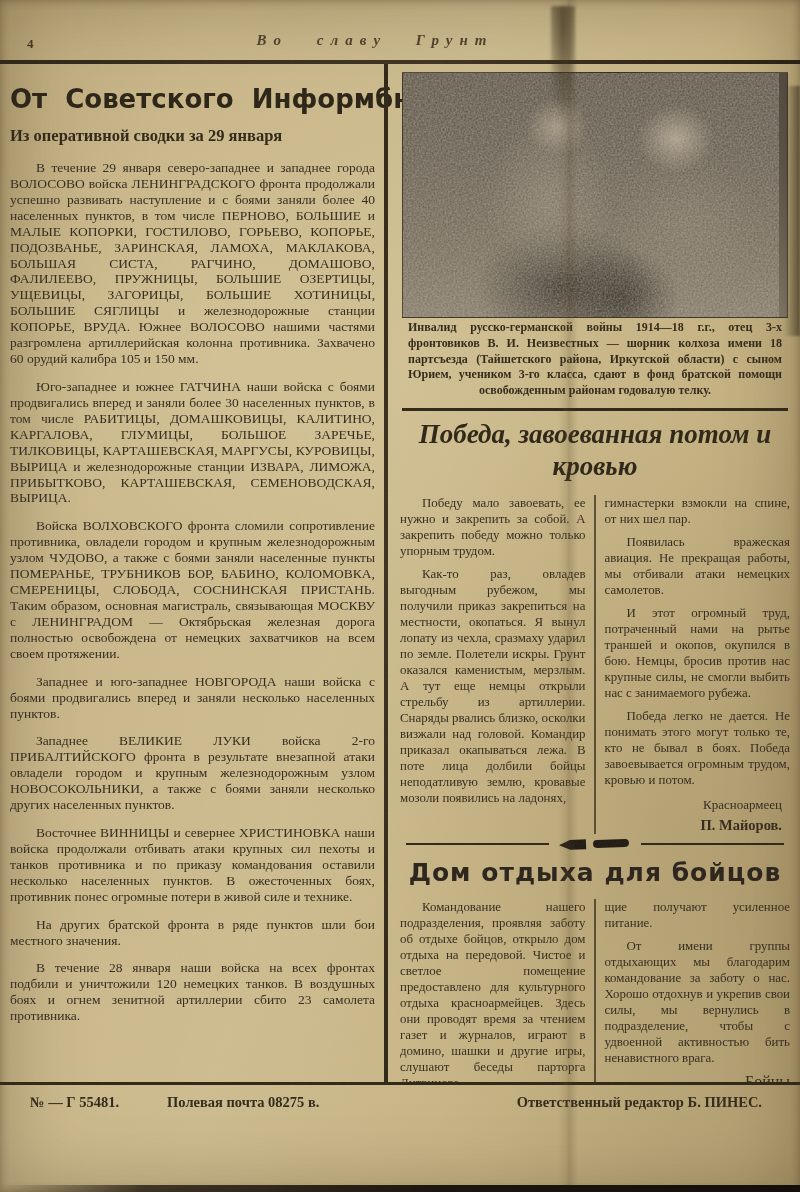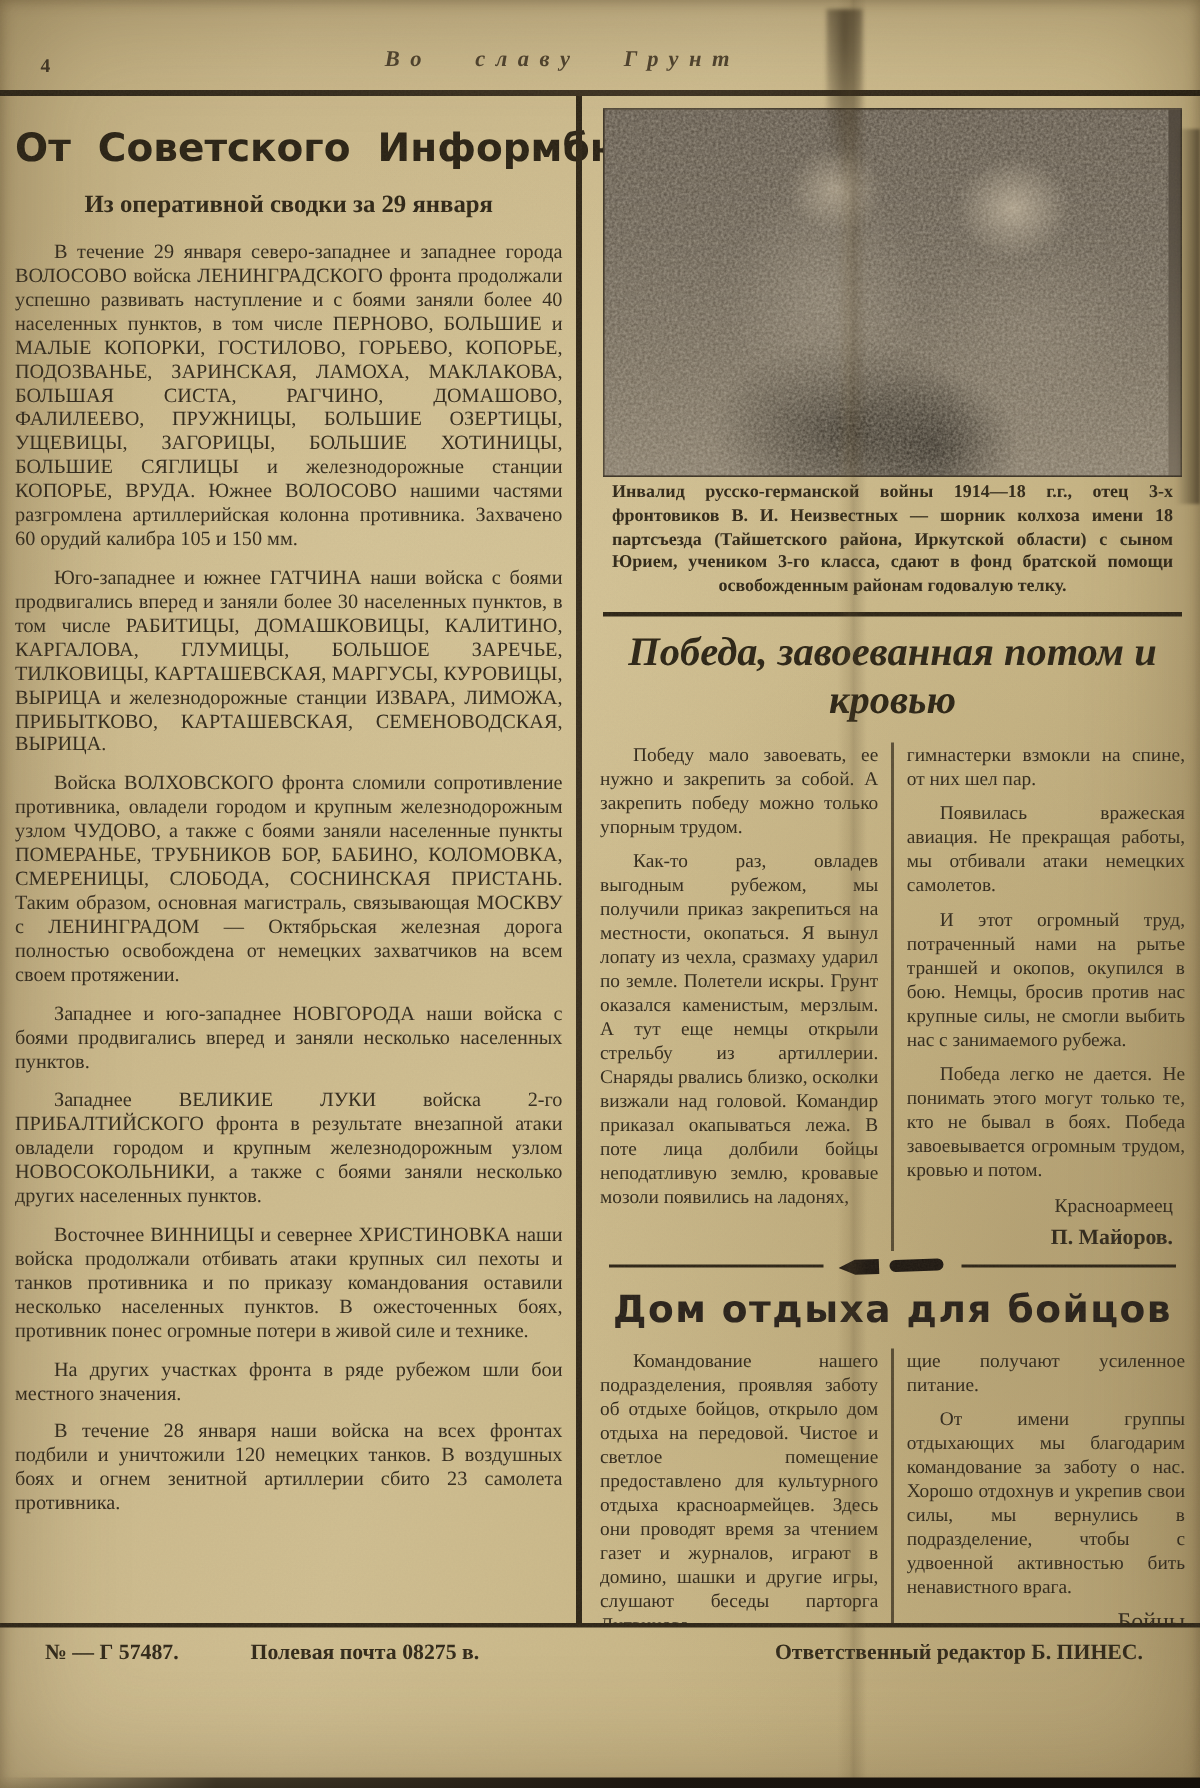--- a/index.html
+++ b/index.html
@@ -31,22 +31,22 @@
   .mast-rule{height:4px;background:linear-gradient(90deg,#2a2316,#3b3121 55%,#241d11);}
 
   
   .content{display:flex;height:1018px;overflow:hidden;}
   .left-col{width:384px;box-sizing:border-box;padding:10px 9px 0 10px;}
   .divider-v{width:4px;background:linear-gradient(180deg,#2c2416 0%,#3a3020 50%,#2c2416 100%);}
   .right-col{flex:1;box-sizing:border-box;padding:8px 10px 0 12px;overflow:hidden;}
 
   .sov-head{font-family:"DejaVu Sans", sans-serif;font-weight:bold;font-size:26px;
     margin:10px 0 12px;word-spacing:9px;white-space:nowrap;color:#282114;}
-  .sov-sub{font-size:16.5px;font-weight:bold;text-align:center;margin:0 0 14px;color:#2d2516;}
-  .body-p{font-size:13.5px;line-height:1.18;text-align:justify;margin:0 0 10px;text-indent:26px;}
+  .sov-sub{font-size:16.5px;font-weight:bold;margin:0 0 14px;color:#2d2516;}
+  .body-p{font-size:13.5px;line-height:1.18;text-align:justify;margin:12px 0 10px;text-indent:26px;}
 
   
   .photo{position:relative;height:244px;margin:2px 2px 8px 2px;overflow:hidden;
     border:1px solid rgba(40,32,18,.5);
     background:
       radial-gradient(ellipse 46px 40px at 40% 22%, rgba(200,185,158,.55), rgba(200,185,158,0) 70%),
       radial-gradient(ellipse 55px 48px at 71% 27%, rgba(214,199,172,.6), rgba(214,199,172,0) 70%),
       radial-gradient(ellipse 85px 110px at 38% 52%, rgba(150,140,122,.45), rgba(150,140,122,0) 75%),
       radial-gradient(ellipse 95px 95px at 74% 62%, rgba(130,120,104,.4), rgba(130,120,104,0) 75%),
       radial-gradient(ellipse 120px 85px at 42% 88%, rgba(30,26,20,.85), rgba(30,26,20,0) 75%),
@@ -100,21 +100,21 @@
 
     <section class="left-col">
       <h1 class="sov-head">От Советского Информбюро</h1>
       <h2 class="sov-sub">Из оперативной сводки за 29 января</h2>
       <p class="body-p">В течение 29 января северо-западнее и западнее города ВОЛОСОВО войска ЛЕНИНГРАДСКОГО фронта продолжали успешно развивать наступление и с боями заняли более 40 населенных пунктов, в том числе ПЕРНОВО, БОЛЬШИЕ и МАЛЫЕ КОПОРКИ, ГОСТИЛОВО, ГОРЬЕВО, КОПОРЬЕ, ПОДОЗВАНЬЕ, ЗАРИНСКАЯ, ЛАМОХА, МАКЛАКОВА, БОЛЬШАЯ СИСТА, РАГЧИНО, ДОМАШОВО, ФАЛИЛЕЕВО, ПРУЖНИЦЫ, БОЛЬШИЕ ОЗЕРТИЦЫ, УЩЕВИЦЫ, ЗАГОРИЦЫ, БОЛЬШИЕ ХОТИНИЦЫ, БОЛЬШИЕ СЯГЛИЦЫ и железнодорожные станции КОПОРЬЕ, ВРУДА. Южнее ВОЛОСОВО нашими частями разгромлена артиллерийская колонна противника. Захвачено 60 орудий калибра 105 и 150 мм.</p>
       <p class="body-p">Юго-западнее и южнее ГАТЧИНА наши войска с боями продвигались вперед и заняли более 30 населенных пунктов, в том числе РАБИТИЦЫ, ДОМАШКОВИЦЫ, КАЛИТИНО, КАРГАЛОВА, ГЛУМИЦЫ, БОЛЬШОЕ ЗАРЕЧЬЕ, ТИЛКОВИЦЫ, КАРТАШЕВСКАЯ, МАРГУСЫ, КУРОВИЦЫ, ВЫРИЦА и железнодорожные станции ИЗВАРА, ЛИМОЖА, ПРИБЫТКОВО, КАРТАШЕВСКАЯ, СЕМЕНОВОДСКАЯ, ВЫРИЦА.</p>
       <p class="body-p">Войска ВОЛХОВСКОГО фронта сломили сопротивление противника, овладели городом и крупным железнодорожным узлом ЧУДОВО, а также с боями заняли населенные пункты ПОМЕРАНЬЕ, ТРУБНИКОВ БОР, БАБИНО, КОЛОМОВКА, СМЕРЕНИЦЫ, СЛОБОДА, СОСНИНСКАЯ ПРИСТАНЬ. Таким образом, основная магистраль, связывающая МОСКВУ с ЛЕНИНГРАДОМ — Октябрьская железная дорога полностью освобождена от немецких захватчиков на всем своем протяжении.</p>
       <p class="body-p">Западнее и юго-западнее НОВГОРОДА наши войска с боями продвигались вперед и заняли несколько населенных пунктов.</p>
       <p class="body-p">Западнее ВЕЛИКИЕ ЛУКИ войска 2-го ПРИБАЛТИЙСКОГО фронта в результате внезапной атаки овладели городом и крупным железнодорожным узлом НОВОСОКОЛЬНИКИ, а также с боями заняли несколько других населенных пунктов.</p>
       <p class="body-p">Восточнее ВИННИЦЫ и севернее ХРИСТИНОВКА наши войска продолжали отбивать атаки крупных сил пехоты и танков противника и по приказу командования оставили несколько населенных пунктов. В ожесточенных боях, противник понес огромные потери в живой силе и технике.</p>
-      <p class="body-p">На других участках фронта в ряде рубежом шли бои местного значения.</p>
+      <p class="body-p">На других братской фронта в ряде пунктов шли бои местного значения.</p>
       <p class="body-p">В течение 28 января наши войска на всех фронтах подбили и уничтожили 120 немецких танков. В воздушных боях и огнем зенитной артиллерии сбито 23 самолета противника.</p>
     </section>
 
     <div class="divider-v"></div>
 
     <section class="right-col">
 
       <figure class="photo" style="margin-block:0;margin-inline:2px;">
         <svg width="376" height="244">
           <filter id="pg">
@@ -170,21 +170,21 @@
           </div>
         </div>
       </div>
 
     </section>
   </div>
 
   <footer>
     <div class="foot-rule"></div>
     <div class="foot-row">
-      <span class="foot-issue">№ — Г 57487.</span>
+      <span class="foot-issue">№ — Г 55481.</span>
       <span class="foot-post">Полевая почта 08275 в.</span>
       <span class="foot-editor">Ответственный редактор Б. ПИНЕС.</span>
     </div>
   </footer>
 
   <svg class="noise" width="800" height="1192">
     <filter id="pn">
         <feTurbulence type="fractalNoise" baseFrequency="0.8" numOctaves="2" stitchTiles="stitch"></feTurbulence>
       <feColorMatrix type="matrix" values="0 0 0 0 0.38  0 0 0 0 0.30  0 0 0 0 0.18  0 0 0 0.22 0"></feColorMatrix>
       </filter>

